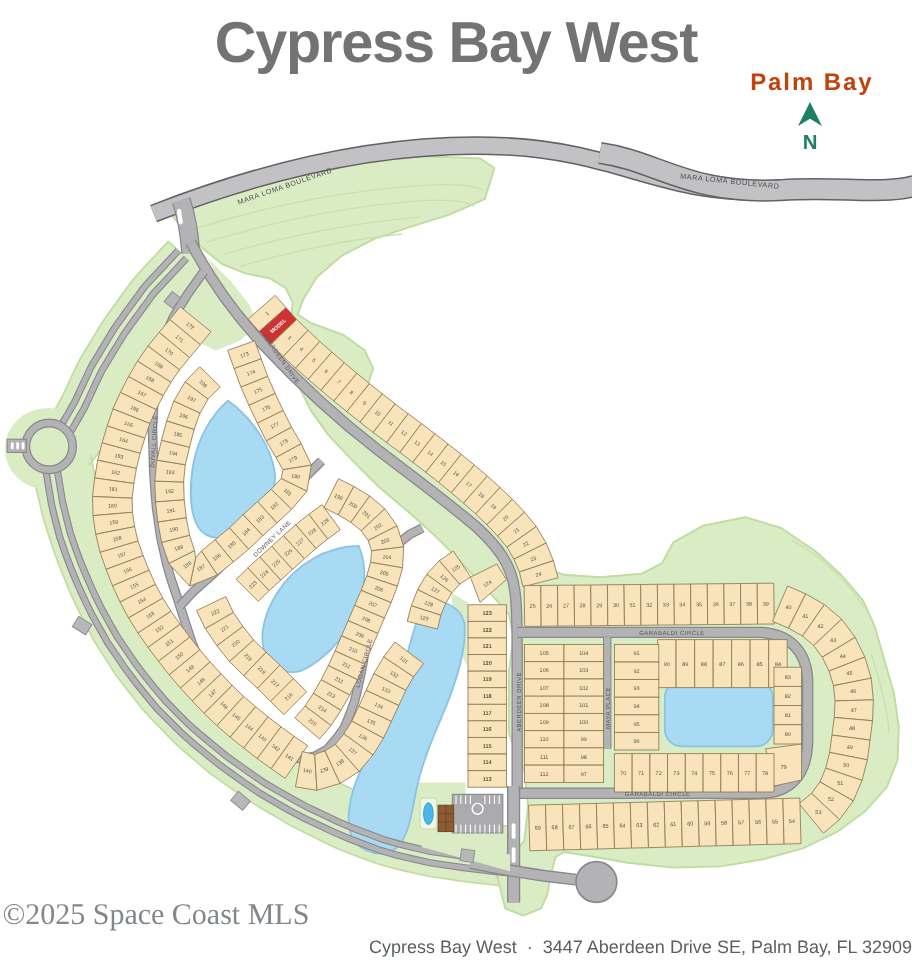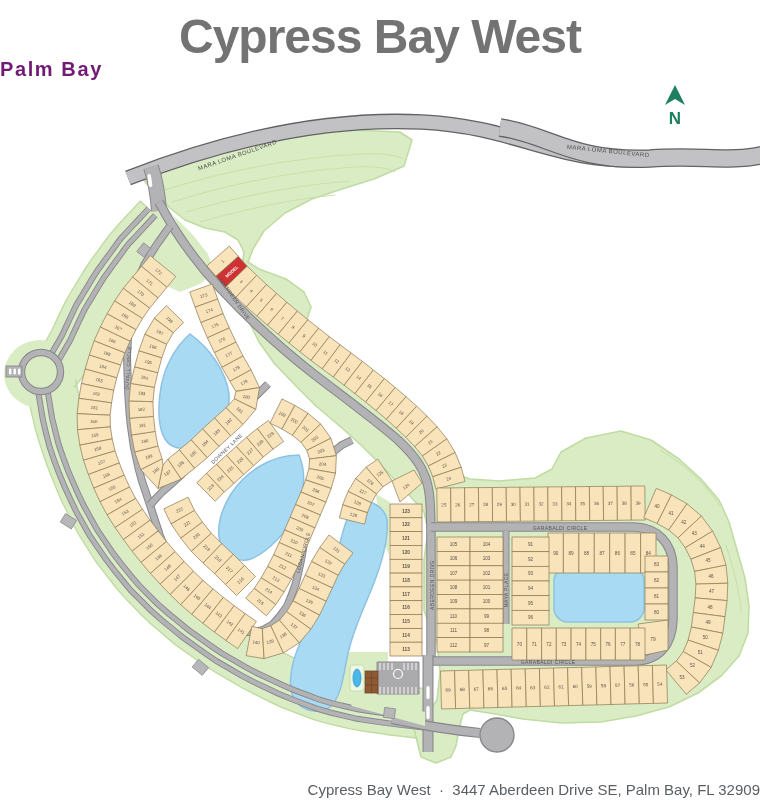--- a/index.html
+++ b/index.html
@@ -1,18 +1,18 @@
 <!DOCTYPE html>
 <html><head>
 <meta charset="utf-8">
 <style>
 html,body{margin:0;padding:0;background:#ffffff;width:760px;height:800px;overflow:hidden;}
 .wrap{position:relative;width:760px;height:800px;font-family:"Liberation Sans",sans-serif;}
 .title{position:absolute;top:9px;left:0;width:760px;text-align:center;font-size:48px;font-weight:bold;color:#737373;letter-spacing:-1px;}
-.subtitle{position:absolute;top:58px;left:0;width:728px;text-align:left;font-size:20px;font-weight:bold;color:#701a75;letter-spacing:1.6px;}
+.subtitle{position:absolute;top:58px;left:0;width:728px;text-align:right;font-size:20px;font-weight:bold;color:#c2410c;letter-spacing:1.6px;}
 .watermark{position:absolute;top:749px;left:2px;font-family:"Liberation Serif",serif;font-size:25px;color:#82878b;letter-spacing:0px;}
 .footer{position:absolute;top:781px;left:0;width:760px;text-align:right;font-size:15px;color:#5a5f63;}
 svg{position:absolute;top:0;left:0;}
 </style>
 </head>
 <body>
 <div class="wrap">
 
 <svg width="760" height="800" viewBox="0 0 760 800" font-family="Liberation Sans, sans-serif">
 <polygon points="140.3,201.1 132.9,209.1 125.4,217.0 117.8,225.2 110.0,234.1 103.1,243.5 96.7,252.3 90.1,261.4 83.7,271.0 77.9,280.7 72.2,290.0 66.2,300.0 61.1,310.6 56.4,320.5 52.0,330.0 47.2,338.9 42.2,347.3 37.0,354.5 26.6,366.4 25.8,384.5 28.1,396.6 30.3,407.6 32.9,418.4 35.4,429.4 38.7,440.6 42.2,451.2 45.8,461.9 49.8,472.6 54.0,482.8 58.2,493.2 63.0,503.7 68.0,513.8 72.9,523.7 78.4,534.0 84.6,543.8 90.4,553.0 96.7,562.8 103.9,572.1 110.6,580.7 117.7,589.7 125.5,598.4 133.3,606.4 141.0,614.5 149.4,622.6 158.1,630.0 166.4,637.1 175.2,644.6 184.7,651.4 193.6,657.7 202.8,664.2 212.5,670.5 222.2,676.2 231.6,681.7 241.4,687.5 251.6,692.7 261.4,697.6 271.3,702.5 281.9,707.5 292.7,711.6 302.9,715.5 313.7,719.6 325.1,722.9 336.2,725.5 347.0,728.1 358.4,730.4 369.6,732.0 380.4,733.6 391.5,735.2 402.5,736.4 413.3,737.7 424.2,738.9 429.9,689.2 419.0,688.0 408.2,686.7 397.8,685.6 387.5,684.1 376.9,682.6 366.9,681.1 357.7,679.2 347.6,676.9 337.9,674.6 329.6,672.2 320.6,668.7 310.4,664.9 301.5,661.5 293.2,657.6 283.8,652.9 274.1,648.0 265.4,643.6 256.9,638.6 247.5,633.1 238.7,627.9 230.8,622.8 222.5,616.9 213.6,610.6 206.0,605.2 198.9,599.1 190.6,592.0 183.1,585.6 176.4,579.2 169.3,571.8 162.1,564.3 155.9,557.5 149.9,549.8 143.2,541.3 137.6,534.1 132.7,526.2 126.8,517.0 121.7,508.9 117.4,500.8 112.7,491.4 108.1,482.2 104.2,473.5 100.3,464.0 96.4,454.3 92.9,445.1 89.6,435.4 86.4,425.7 83.8,416.8 81.6,407.0 79.2,396.8 77.1,386.8 75.5,379.0 72.8,385.7 74.9,387.0 83.9,374.9 90.7,363.6 96.7,352.4 101.7,341.8 106.3,332.0 110.2,323.7 115.0,315.9 120.6,306.6 125.9,297.9 131.1,290.0 137.1,281.7 143.6,272.9 149.0,265.3 154.9,258.8 162.0,251.1 169.4,243.2 176.9,235.2" fill="#d9ecc4" stroke="#c0dca2" stroke-width="1.4" stroke-linejoin="round"></polygon>
@@ -680,15 +680,16 @@
 <g fill="#1e8060">
 <path d="M 675,85 L 685,105 L 675,99 L 665,105 Z"></path>
 <text x="675" y="124" font-size="17" font-weight="bold" text-anchor="middle" font-family="Liberation Sans, sans-serif">N</text>
 </g>
     </svg>
 
 <div class="title">Cypress Bay West</div>
 
 <div class="subtitle">Palm Bay</div>
 
+<div class="watermark">©2025 Space Coast MLS</div>
 
 <div class="footer">Cypress Bay West&nbsp;&nbsp;·&nbsp;&nbsp;3447 Aberdeen Drive SE, Palm Bay, FL 32909</div>
 </div>
 
 </body></html>

